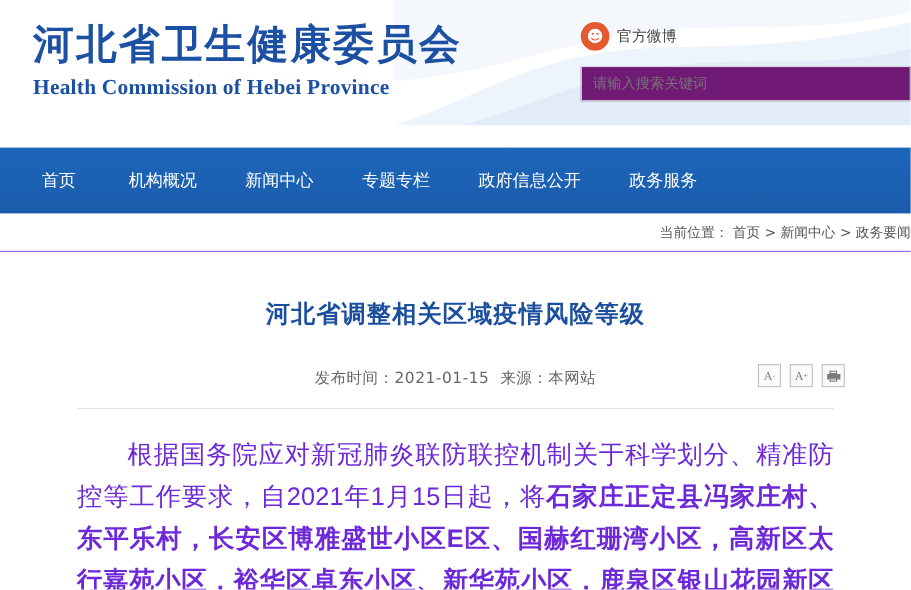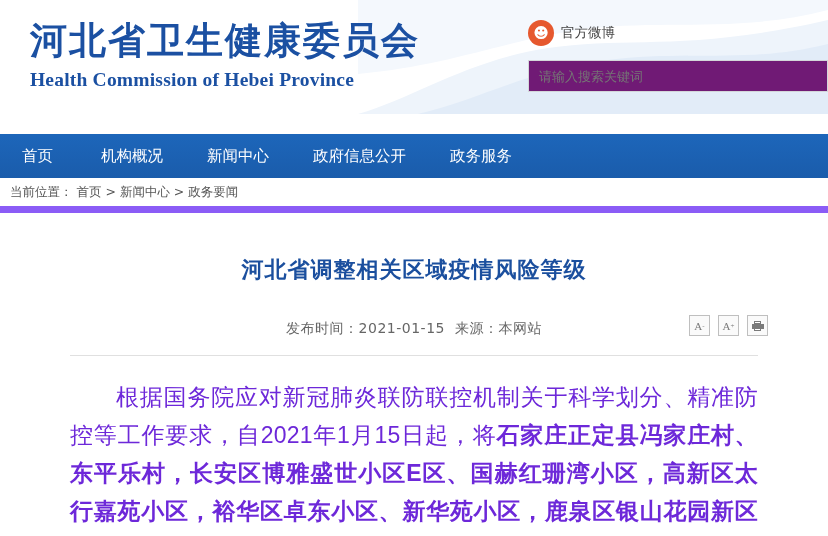--- a/index.html
+++ b/index.html
@@ -103,47 +103,48 @@
     flex: 1;
     height: 100%;
     padding: 0 10px;
     font-size: 13px;
     color: #9aa0a6;
     font-family: "DejaVu Sans", "Liberation Sans", sans-serif;
   }
 
   
   .nav {
-    height: 44px;
+    height: 60px;
     background: #1b63b4;
     background: linear-gradient(180deg, #1d66ba 0%, #1a5cab 100%);
     display: flex;
     align-items: center;
-    padding-left: 12px;
+    padding-left: 28px;
     box-sizing: border-box;
   }
   .nav-item {
     color: #ffffff;
     font-size: 15.5px;
     font-family: "DejaVu Sans", "Liberation Sans", sans-serif;
     padding: 0 22px;
     line-height: 44px;
     white-space: nowrap;
     cursor: pointer;
   }
   .nav-item.first { padding-left: 10px; padding-right: 26px; }
 
   
   .crumb-bar {
     height: 35px;
-    border-bottom: 7px solid #8b5cf6;
+    border-bottom: 1px solid #8b5cf6;
     display: flex;
     align-items: center;
     padding-left: 10px;
     box-sizing: border-box;
+    justify-content: flex-end;
   }
   .crumb-text {
     font-size: 12.5px;
     color: #555;
     font-family: "DejaVu Sans", "Liberation Sans", sans-serif;
     white-space: nowrap;
   }
 
   
   .article {
@@ -264,20 +265,21 @@
     <div class="search-box">
       <input class="search-input" type="text" placeholder="请输入搜索关键词" style="">
     </div>
   </div>
 </div>
 
 <div class="nav">
   <div class="nav-item first">首页</div>
   <div class="nav-item">机构概况</div>
   <div class="nav-item">新闻中心</div>
+  <div class="nav-item">专题专栏</div>
   <div class="nav-item">政府信息公开</div>
   <div class="nav-item">政务服务</div>
 </div>
 
 <div class="crumb-bar">
   <span class="crumb-text">当前位置： 首页 &gt; 新闻中心 &gt; 政务要闻</span>
 </div>
 
 <div class="article">
   <div class="article-title">河北省调整相关区域疫情风险等级</div>

